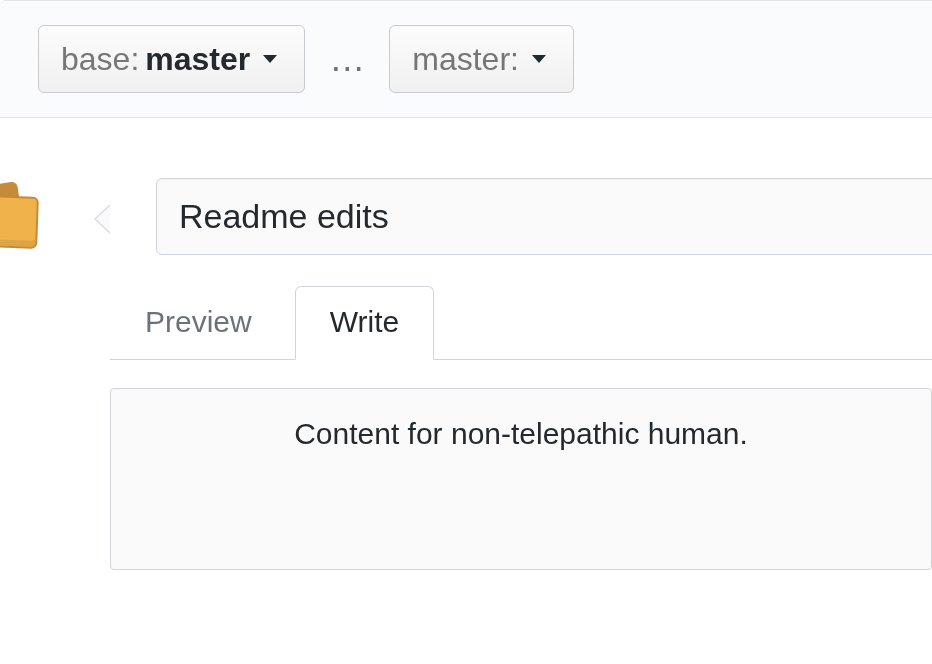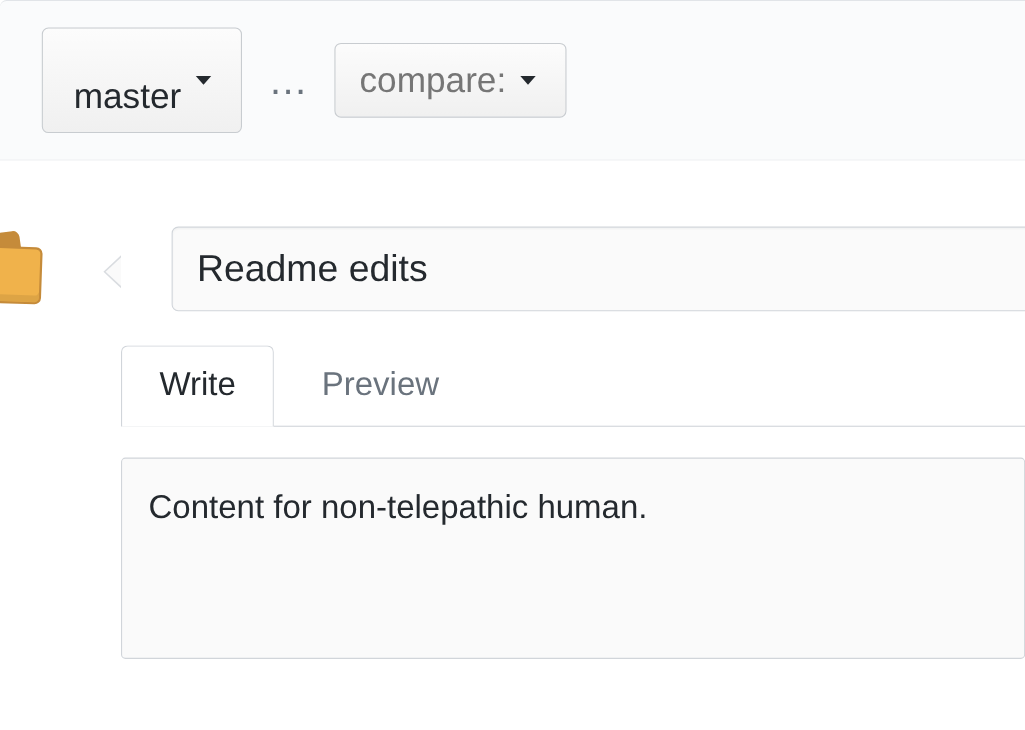--- a/index.html
+++ b/index.html
@@ -36,23 +36,22 @@
       cursor: pointer;
       color: #343434;
       white-space: nowrap;
     }
     .branch-btn .label-part {
       color: #767676;
       font-weight: 400;
     }
     .branch-btn .value-part {
       color: #24292e;
-      font-weight: 400;
+      font-weight: 700;
       margin-left: 6px;
-      margin-top: 28px;
     }
     .branch-btn .caret {
       margin-left: 12px;
       display: inline-block;
     }
     .ellipsis {
       color: #6a737d;
       font-size: 36px;
       font-weight: 400;
       margin: 0 4px;
@@ -173,64 +172,66 @@
     .comment-textarea {
       width: 100%;
       min-height: 120px;
       border: none;
       background: transparent;
       font-size: 30px;
       color: #24292e;
       font-family: inherit;
       resize: none;
       outline: none;
+      text-align: center;
     }
     .caret svg {
       display: block;
     }
   </style>
 </head>
 <body>
 
 <div class="compare-bar">
   <button class="branch-btn">
+    <span class="label-part">base:</span>
     <span class="value-part">master</span>
     <span class="caret">
       <svg width="16" height="10" viewBox="0 0 16 10">
           <path d="M1 1 L8 9 L15 1 Z" fill="#24292e"></path>
         </svg>
     </span>
   </button>
   <span class="ellipsis">…</span>
   <button class="branch-btn">
-    <span class="label-part">compare:</span>
+    <span class="label-part">master:</span>
     <span class="caret">
       <svg width="16" height="10" viewBox="0 0 16 10">
           <path d="M1 1 L8 9 L15 1 Z" fill="#24292e"></path>
         </svg>
     </span>
   </button>
 </div>
 
 <div class="pr-content">
   <div class="avatar-col">
     <div class="avatar">
       <div class="crate-back"></div>
       <div class="crate-front"></div>
 
     </div>
   </div>
   <div class="main-col">
     <div class="speech-pointer"></div>
     <input class="title-input" type="text" value="Readme edits" style="">
     <div class="tabs-row">
+      <div class="tab">
+        <span>Preview</span>
+      </div>
       <div class="tab selected">
         <span>Write</span>
-      </div>
-      <div class="tab">
-        <span>Preview</span>
       </div>
     </div>
     <div class="comment-box">
       <textarea class="comment-textarea" style="">Content for non-telepathic human.</textarea>
     </div>
   </div>
 </div>
 
 </body></html>

